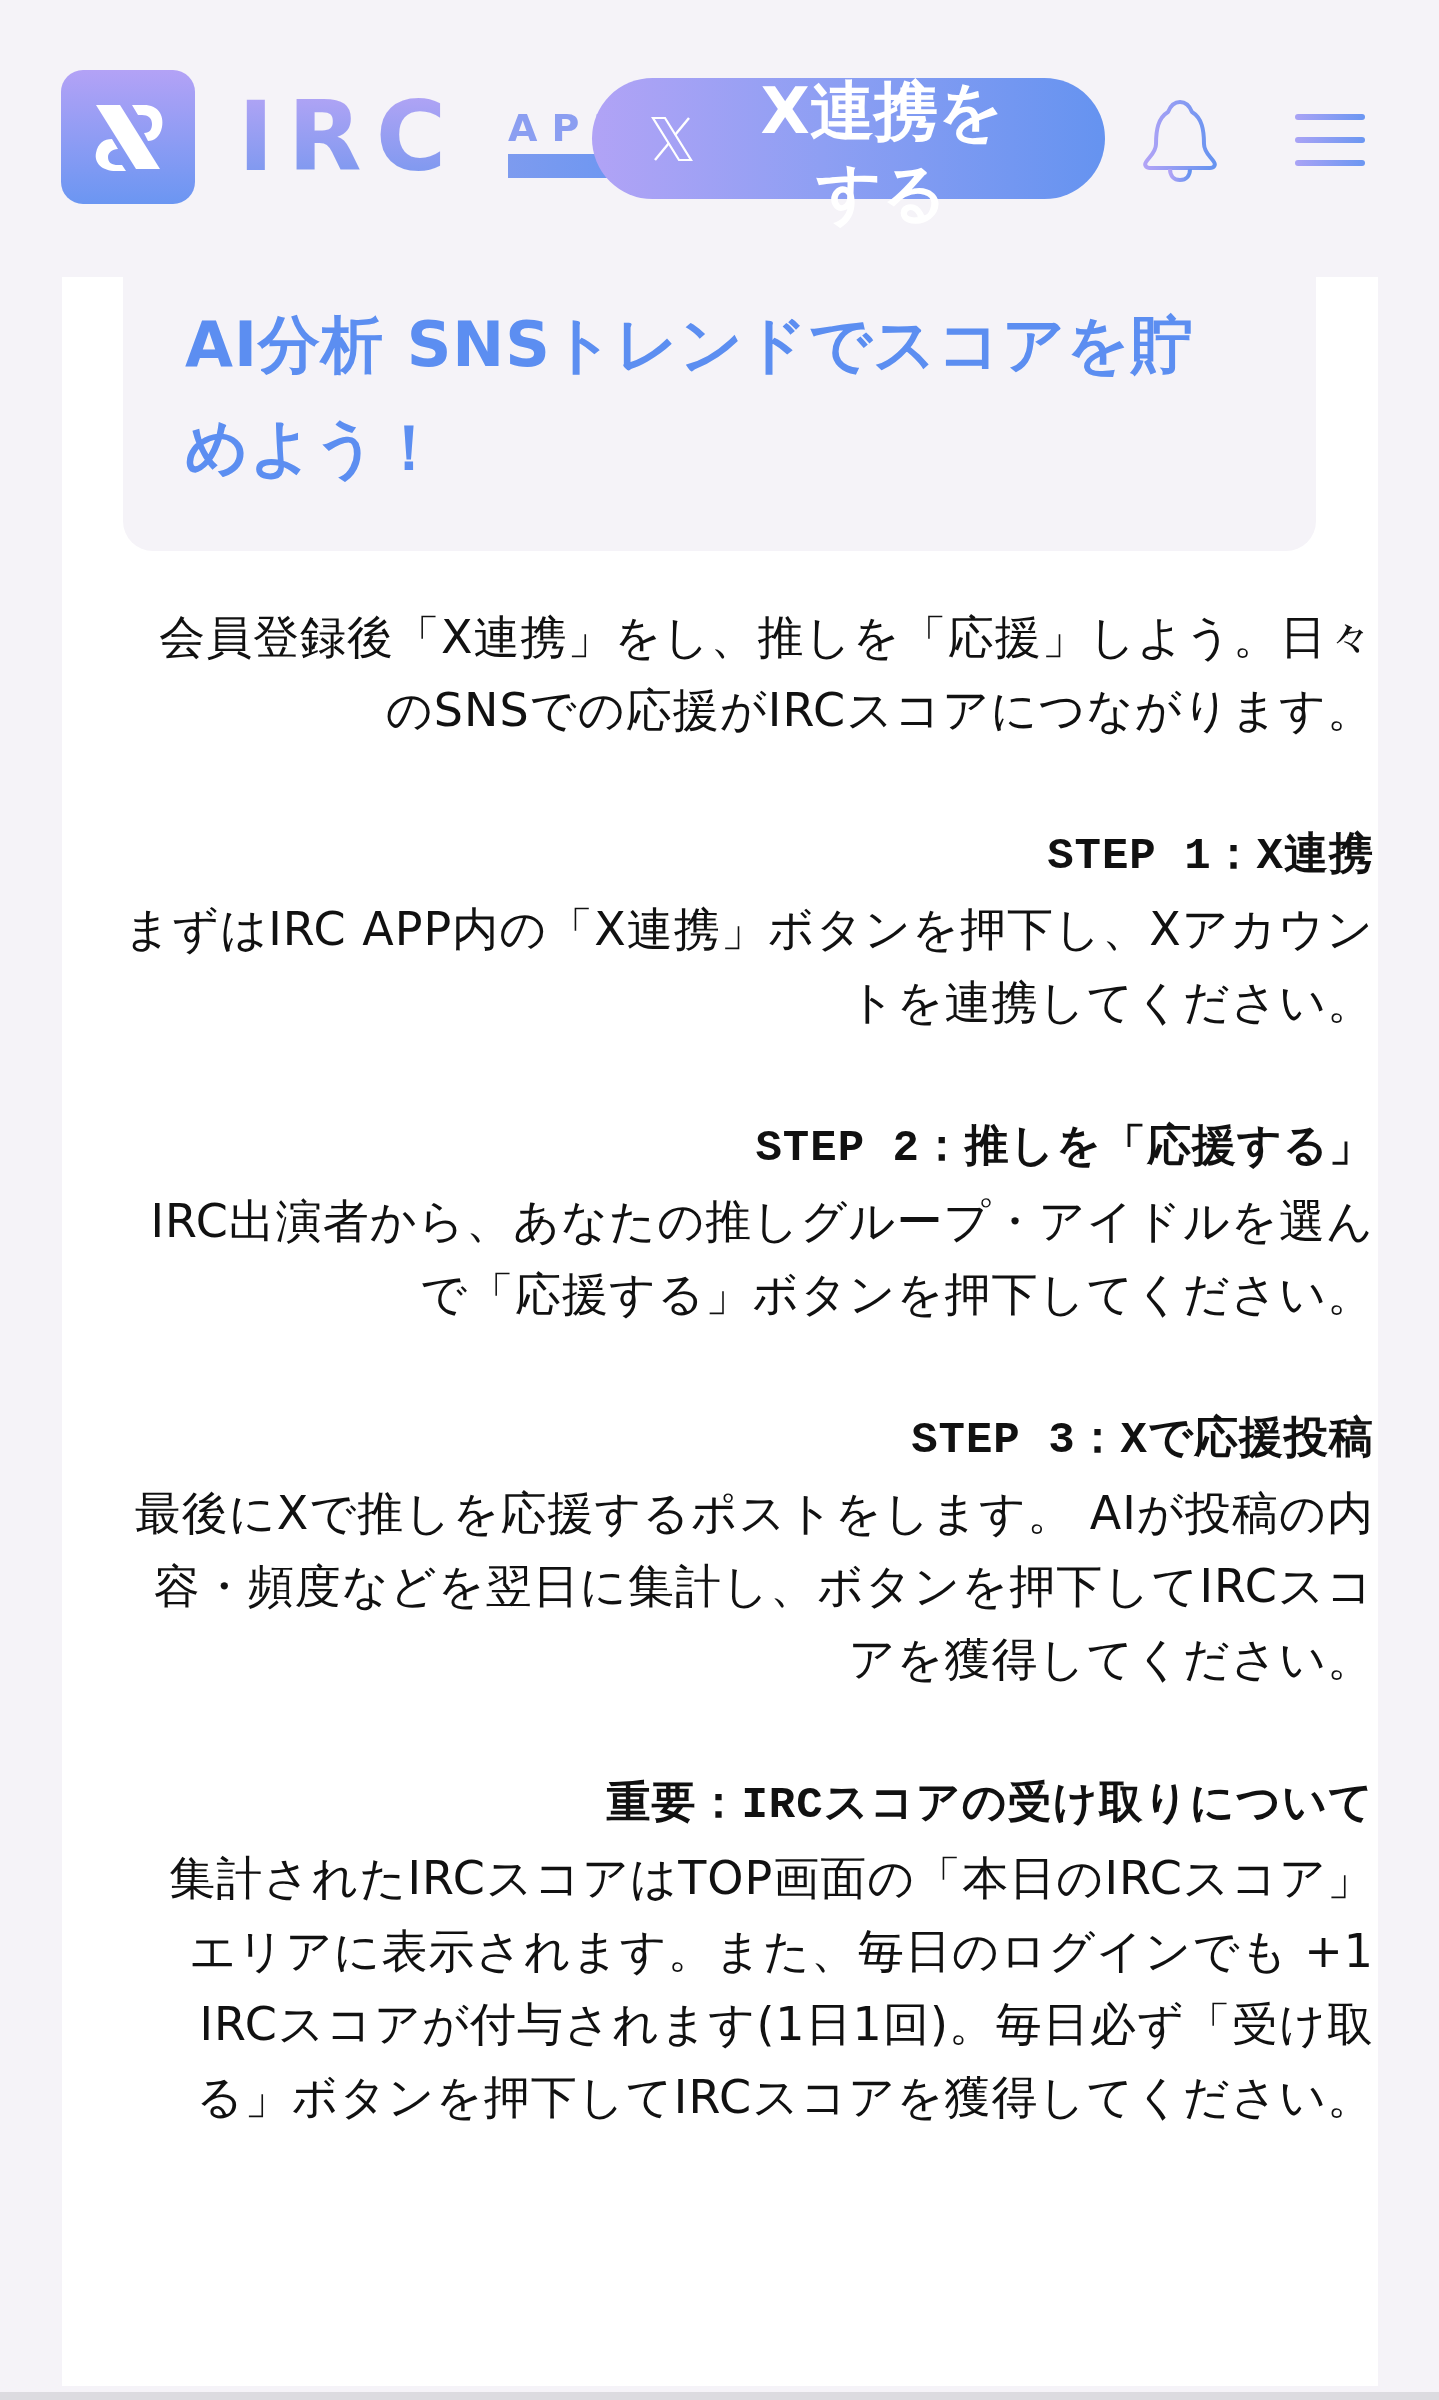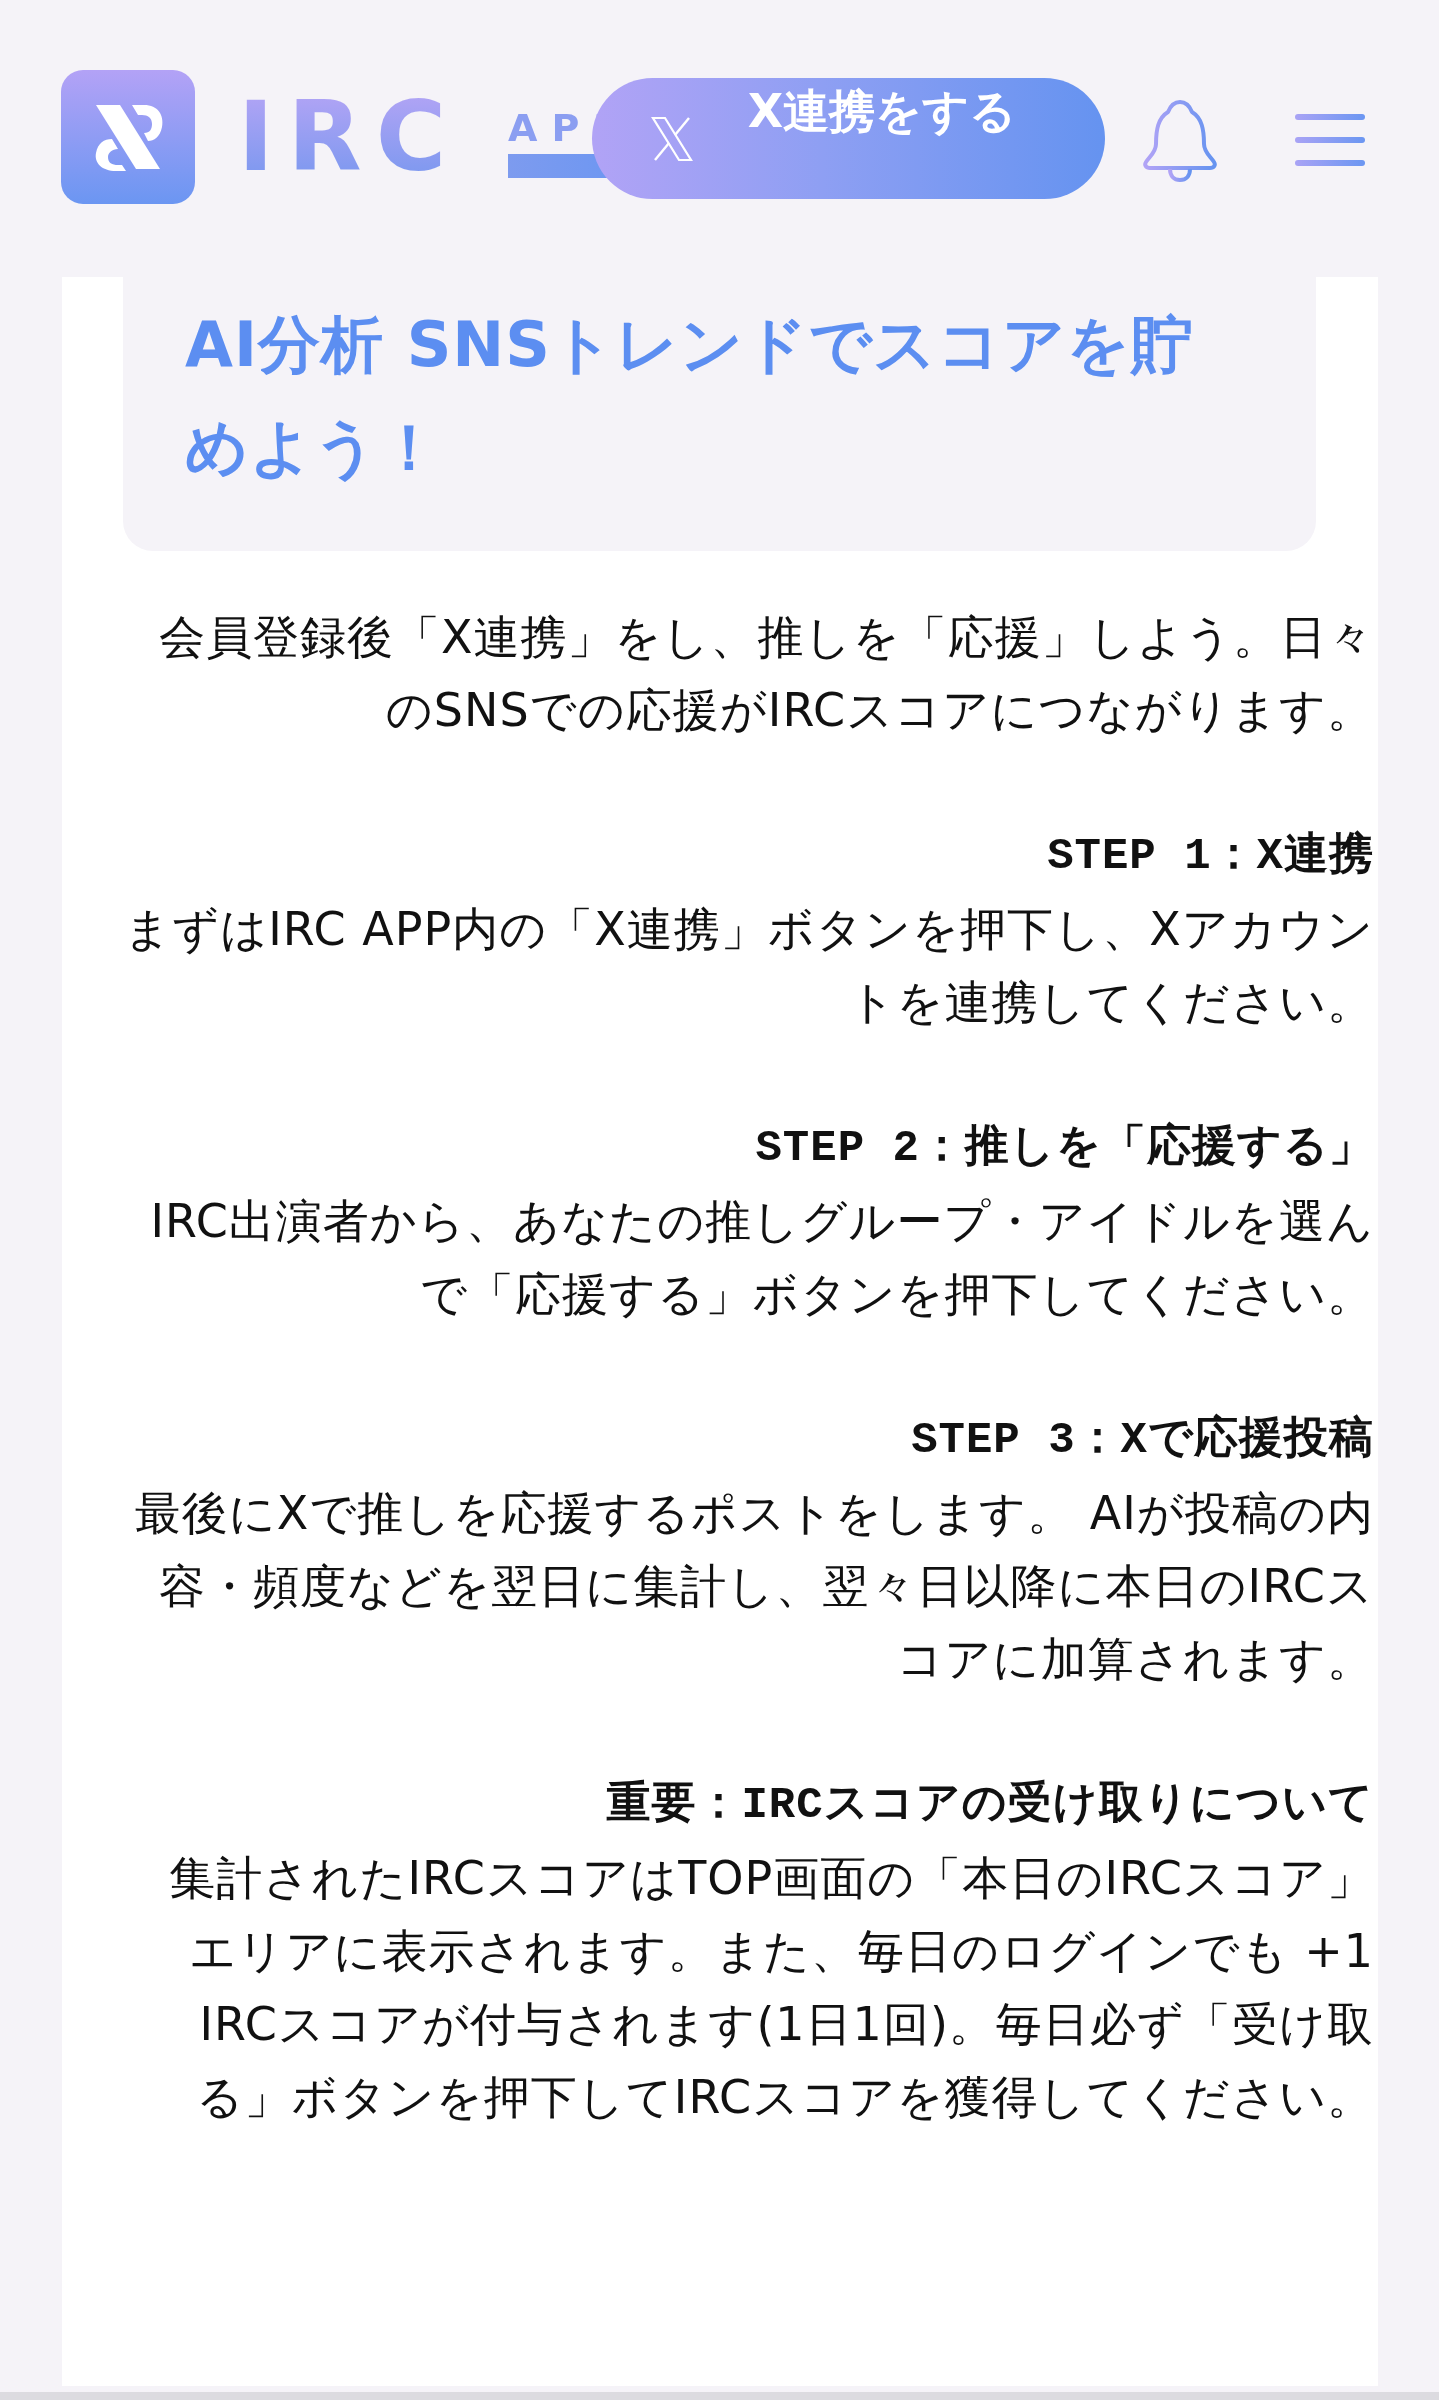--- a/index.html
+++ b/index.html
@@ -89,21 +89,21 @@
       position: absolute;
       left: 55px; top: 36px;
       width: 50px; height: 50px;
     }
     .x-connect-button .btn-label {
       position: absolute;
       left: 150px; top: -8px;
       width: 280px;
       font-family: "DejaVu Sans", sans-serif;
       font-weight: bold;
-      font-size: 46px;
+      font-size: 64px;
       line-height: 82px;
       color: #ffffff;
       text-align: center;
       white-space: normal;
       word-break: break-all;
     }
     .bell-button {
       position: absolute;
       left: 1130px; top: 88px;
       width: 100px; height: 100px;
@@ -247,21 +247,21 @@
         <p class="para">まずはIRC APP内の「X連携」ボタンを押下し、Xアカウントを連携してください。</p>
       </section>
 
       <section class="section">
         <h3 class="section-title">STEP 2：推しを「応援する」</h3>
         <p class="para">IRC出演者から、あなたの推しグループ・アイドルを選んで「応援する」ボタンを押下してください。</p>
       </section>
 
       <section class="section">
         <h3 class="section-title">STEP 3：Xで応援投稿</h3>
-        <p class="para">最後にXで推しを応援するポストをします。 AIが投稿の内容・頻度などを翌日に集計し、翌々日以降に本日のIRCスコアに加算されます。</p>
+        <p class="para">最後にXで推しを応援するポストをします。 AIが投稿の内容・頻度などを翌日に集計し、ボタンを押下してIRCスコアを獲得してください。</p>
       </section>
 
       <section class="section">
         <h3 class="section-title">重要：IRCスコアの受け取りについて</h3>
         <p class="para">集計されたIRCスコアはTOP画面の「本日のIRCスコア」エリアに表示されます。また、毎日のログインでも +1 IRCスコアが付与されます(1日1回)。毎日必ず「受け取る」ボタンを押下してIRCスコアを獲得してください。</p>
       </section>
     </div>
   </main>
 
   <div class="bottom-line"></div>

